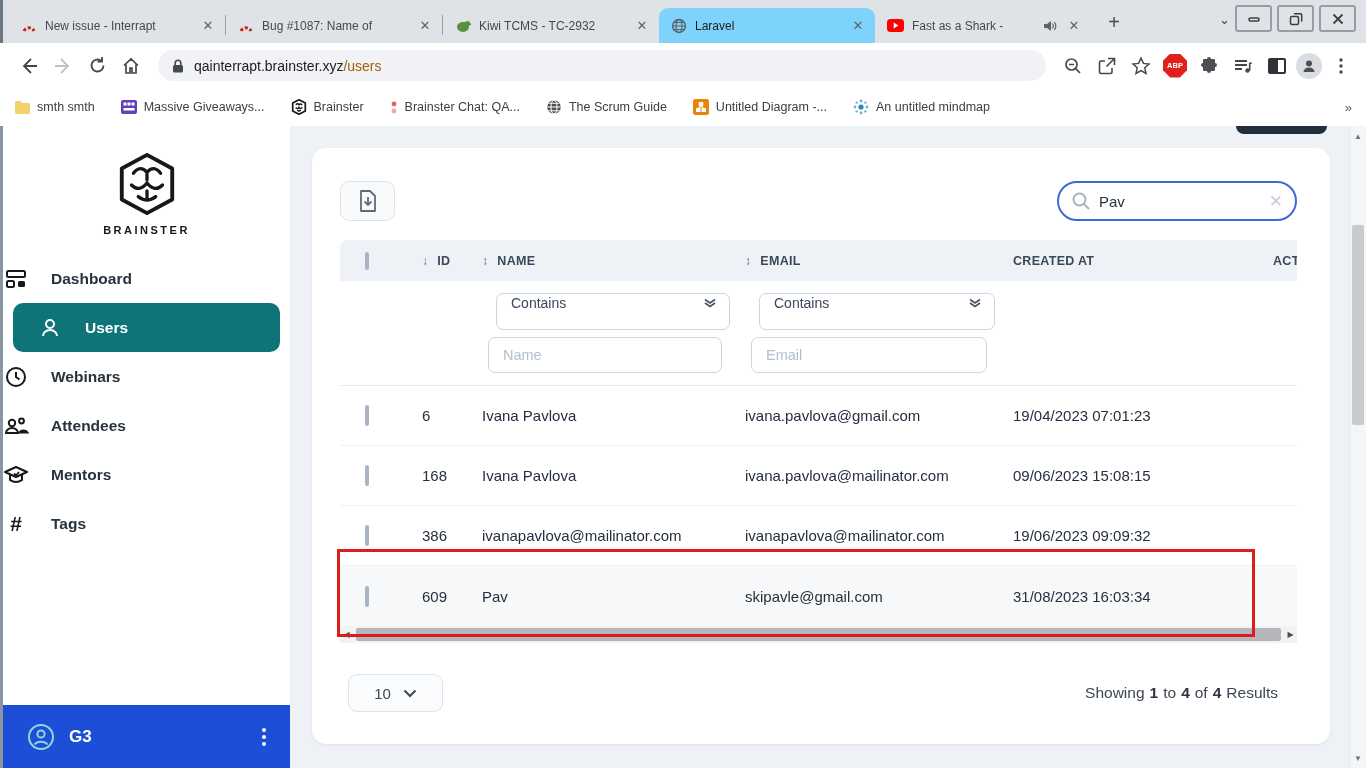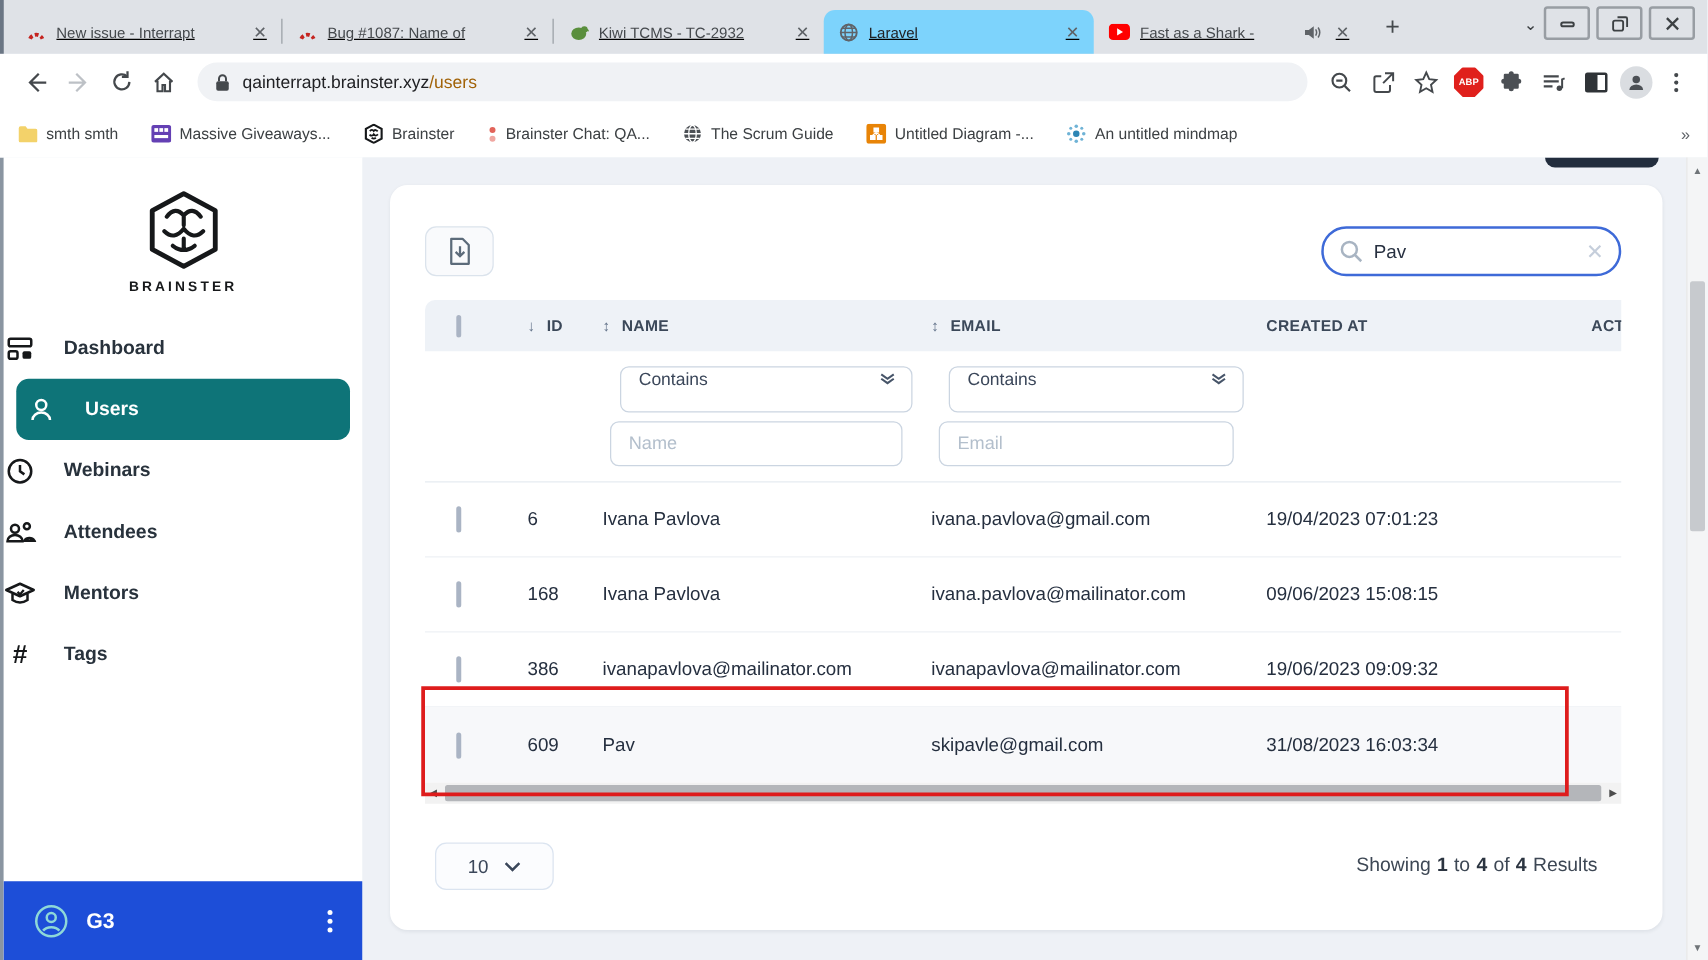--- a/index.html
+++ b/index.html
@@ -1,20 +1,20 @@
 <!DOCTYPE html>
 <html><head>
 <meta charset="utf-8">
 <style>
   * { margin:0; padding:0; box-sizing:border-box; }
   html,body { width:1366px; height:768px; overflow:hidden; font-family:"Liberation Sans", sans-serif; background:#eef1f6; }
 
   
   .tabbar { height:43px; background:#dfe2e7; display:flex; align-items:flex-end; position:relative; border-left:3px solid #6b7684; }
-  .tabs { display:flex; align-items:flex-end; padding-left:6px;text-decoration:underline; }
+  .tabs { display:flex; align-items:flex-end; padding-left:6px; }
   .tab { width:216px; height:35px; display:flex; align-items:center; gap:8px; padding:0 8px 0 12px; font-size:12px; color:#45494d; border-radius:9px 9px 0 0; position:relative; }
   .tab.active { background:#7dd3fc; color:#202124; }
   .tab .title { flex:1; white-space:nowrap; overflow:hidden; }
   .tab .close { font-size:13px; color:#5f6368; width:18px; height:18px; display:flex; align-items:center; justify-content:center; border-radius:50%; flex:none; }
   .tab-sep { width:1px; height:20px; background:#9aa0a6; margin-bottom:8px; }
   .newtab-btn { font-size:20px; color:#45494d; margin:0 0 8px 10px; width:26px; height:26px; display:flex; align-items:center; justify-content:center; }
   .tab-chevron { position:absolute; right:136px; top:12px; color:#3c4043; font-size:13px; }
   .win-controls { position:absolute; right:10px; top:5px; display:flex; gap:5px; }
   .win-btn { width:37px; height:27px; border:2px solid #989da3; border-radius:3px; display:flex; align-items:center; justify-content:center; color:#3c4043; background:transparent; }
 
@@ -30,21 +30,21 @@
   .bm { display:flex; align-items:center; gap:7px; font-size:12.5px; color:#3c4043; }
   .bm-overflow { position:absolute; right:14px; color:#5f6368; font-size:13px; }
 
   
   .app { display:flex; height:642px; border-left:3px solid #8a95a1; }
   .sidebar { width:287px; background:#ffffff; position:relative; flex:none; }
   .logo-wrap { display:flex; flex-direction:column; align-items:center; margin-top:26px; }
   .brand { margin-top:8px; font-size:11px; font-weight:bold; letter-spacing:2.5px; color:#16181a; }
   .nav { margin-top:18px; }
   .nav-item { height:49px; display:flex; align-items:center; gap:22px; font-size:15.5px; font-weight:600; color:#28323c; }
-  .nav-item.active { background:#0e7478; color:#ffffff; margin:0 10px; padding-left:7px; border-radius:10px; }
+  .nav-item.active { background:#0e7478; color:#ffffff; margin:0 10px; padding-left:24px; border-radius:10px; }
   .nav-item .ic { width:26px; display:flex; justify-content:center; }
   .hash-glyph { font-size:21px; font-weight:bold; color:#16181a; }
   .side-footer { position:absolute; left:0; bottom:0; width:100%; height:63px; background:#1d4ed8; display:flex; align-items:center; padding:0 24px; }
   .side-user { color:#ffffff; font-size:17px; font-weight:bold; margin-left:14px; flex:1; }
   .kebab { display:flex; flex-direction:column; gap:3px; }
   .kebab i { width:4px; height:4px; border-radius:50%; background:#ffffff; }
 
   .main { flex:1; background:#eef1f6; position:relative; overflow:hidden; }
   .create-sliver { position:absolute; left:946px; top:0; width:91px; height:8px; background:#222d3d; border-radius:0 0 8px 8px; }
   .card { position:absolute; left:22px; top:22px; width:1018px; height:596px; background:#ffffff; border-radius:14px; box-shadow:0 1px 3px rgba(25,39,60,.07); }

